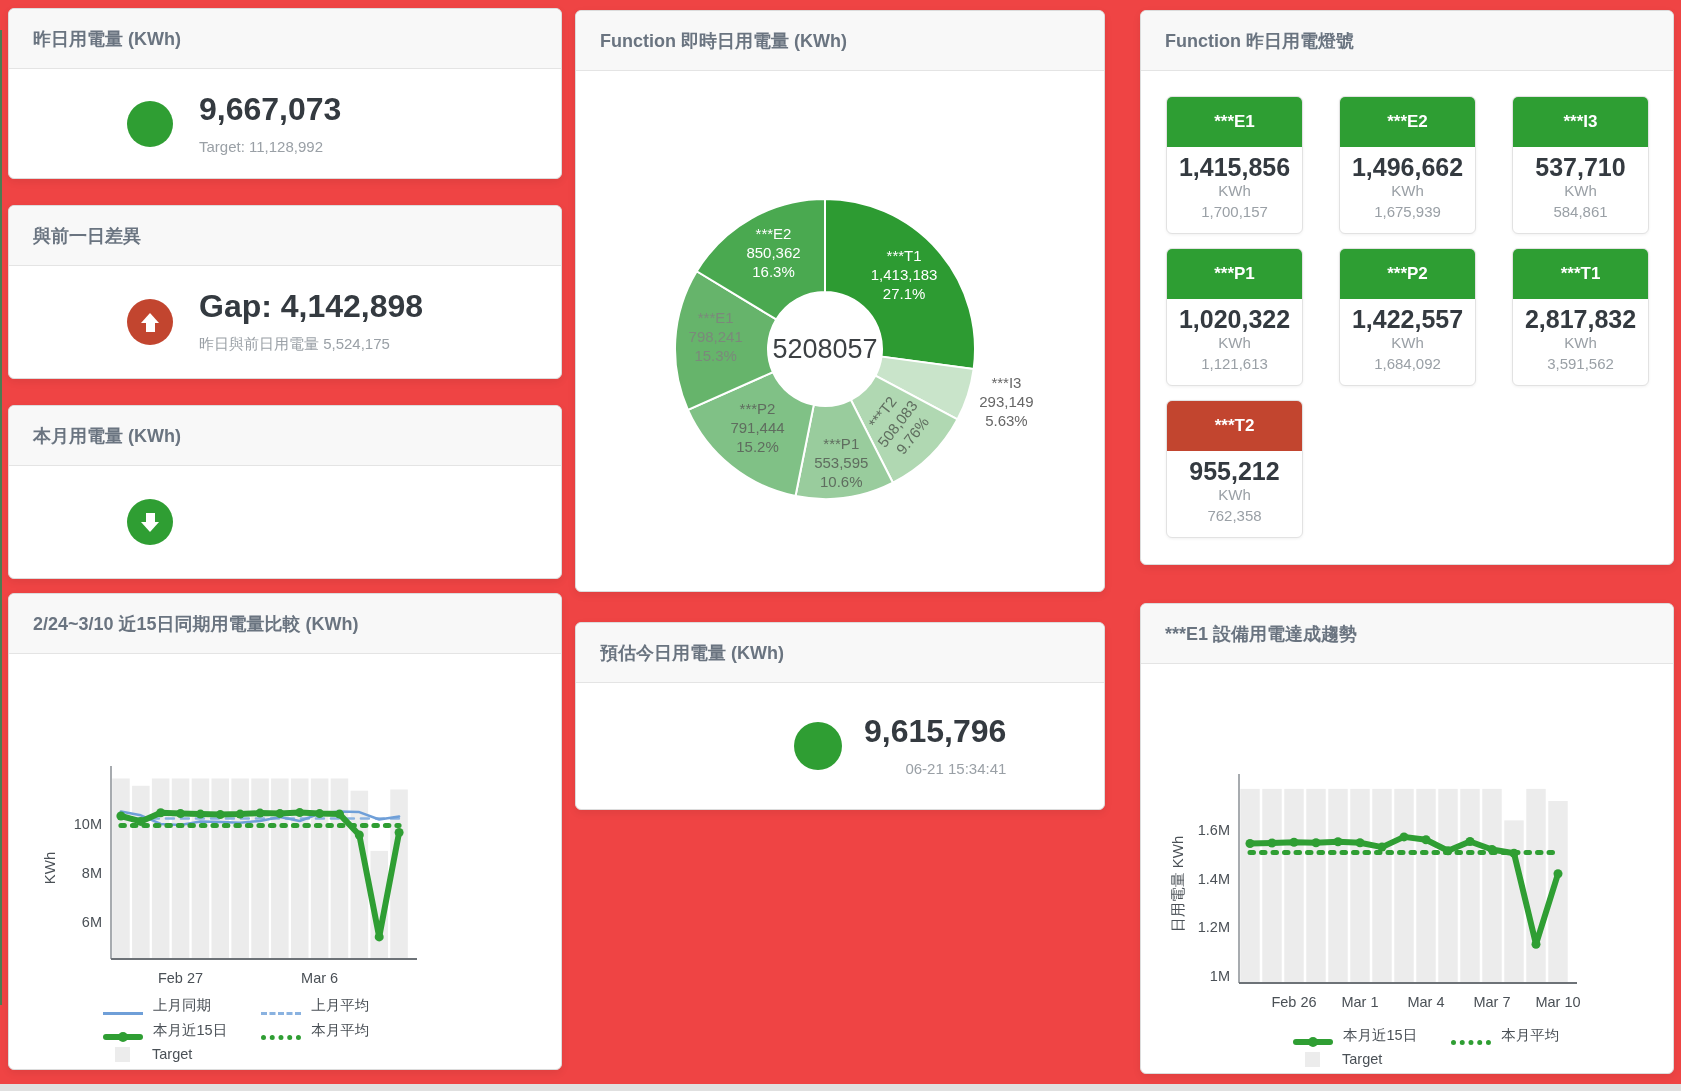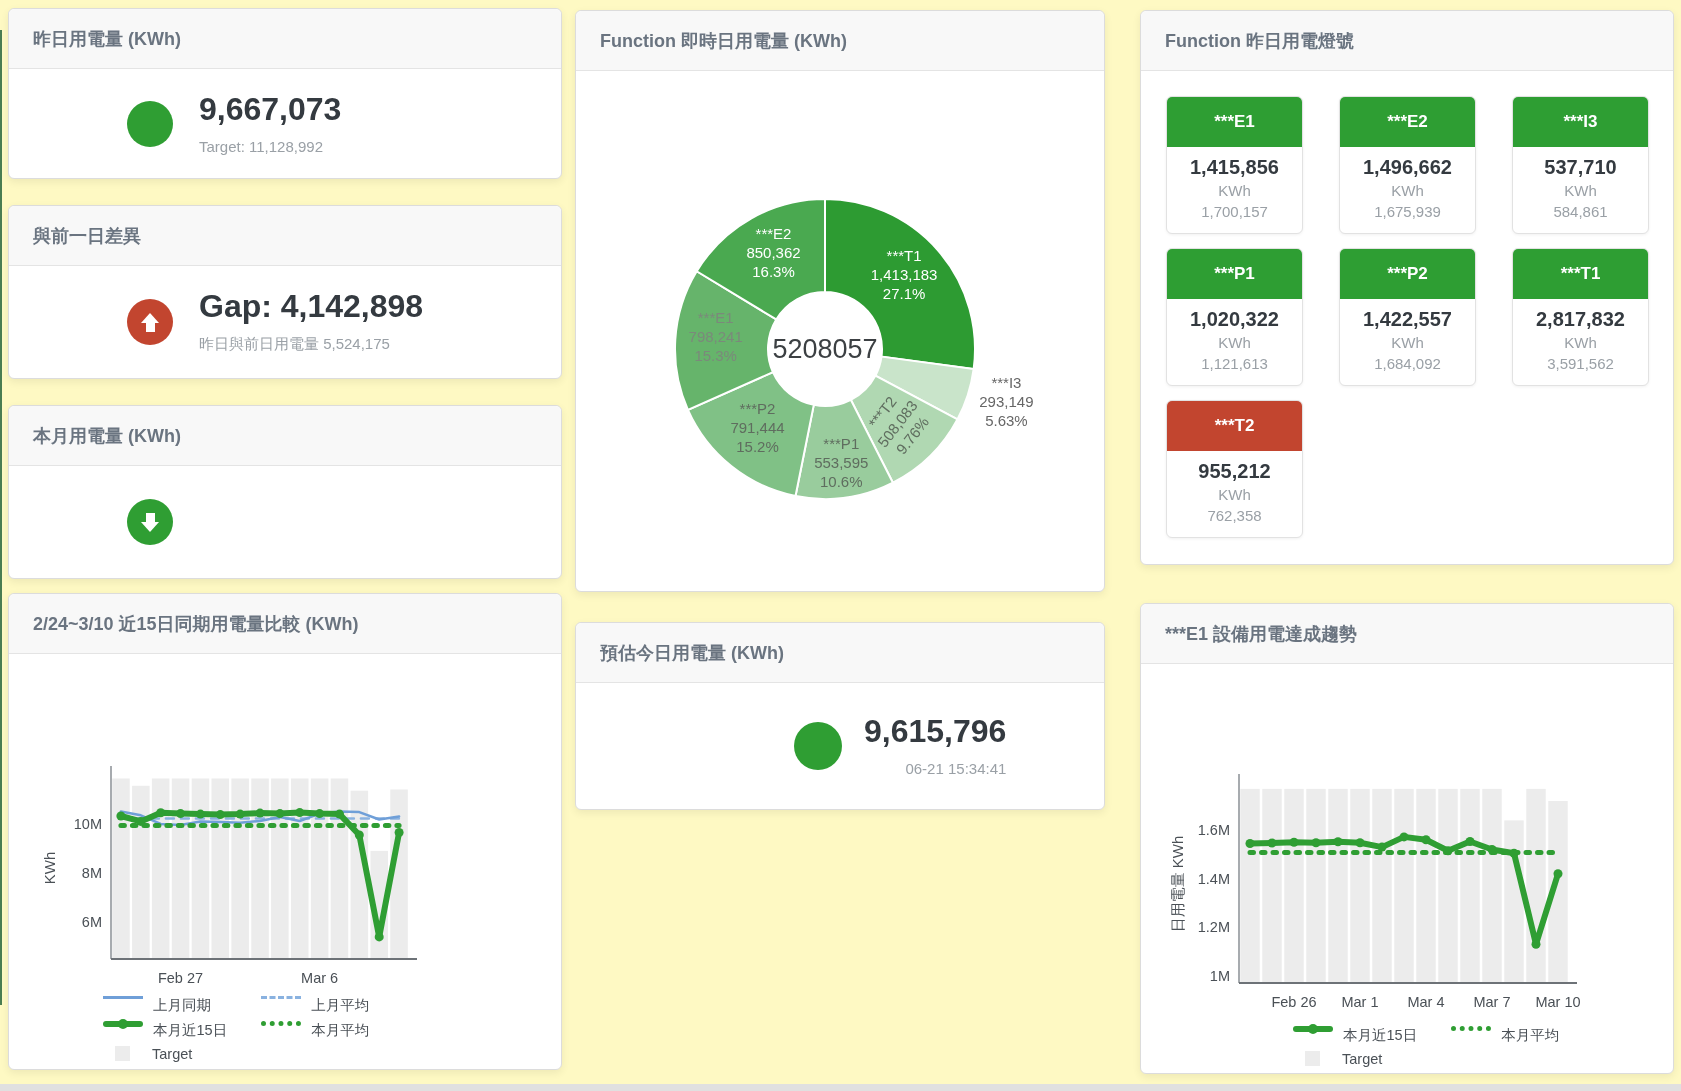--- a/index.html
+++ b/index.html
@@ -1,16 +1,16 @@
 <!DOCTYPE html>
 <html><head>
 <meta charset="utf-8">
 <style>
   html,body{margin:0;padding:0;background:#e9e9e9;font-family:"Liberation Sans",sans-serif;}
-  .dashboard{position:relative;width:1681px;height:1091px;background:#fef9c3;overflow:hidden;}
+  .dashboard{position:relative;width:1681px;height:1091px;background:#ef4444;overflow:hidden;}
   .left-stripe{position:absolute;left:0;top:30px;width:2px;height:975px;background:#4a7d52;}
   .bottom-band{position:absolute;left:0;bottom:0;width:100%;height:7px;background:#e0e0e0;}
   .card{position:absolute;background:#fff;border:1px solid #dcdcdc;border-radius:6px;
         box-shadow:0 3px 8px rgba(0,0,0,0.07);}
   .card-header{height:60px;display:flex;align-items:center;padding:0 24px;background:#f8f8f8;
         border-bottom:1px solid #e4e4e4;border-radius:6px 6px 0 0;box-sizing:border-box;}
   .card-title{color:#6a7480;font-weight:700;font-size:18px;}
   .stat-body{display:flex;align-items:center;height:calc(100% - 60px);padding-left:118px;gap:26px;box-sizing:border-box;}
   .stat-circle{width:46px;height:46px;border-radius:50%;display:flex;align-items:center;justify-content:center;flex:0 0 46px;}
   .stat-circle.green{background:#2f9e33;}
@@ -18,34 +18,34 @@
   .arrow{display:flex;flex-direction:column;align-items:center;}
   .arrow .tri-up{width:0;height:0;border-left:9px solid transparent;border-right:9px solid transparent;border-bottom:10px solid #fff;}
   .arrow .tri-down{width:0;height:0;border-left:9px solid transparent;border-right:9px solid transparent;border-top:10px solid #fff;}
   .arrow .stem{width:9px;height:9px;background:#fff;}
   .stat-value{font-size:32px;font-weight:700;color:#343a40;line-height:32px;}
   .stat-sub{font-size:15px;color:#9aa0a6;margin-top:13px;}
   .estimate-body{display:flex;align-items:center;height:calc(100% - 60px);padding-left:218px;gap:22px;box-sizing:border-box;}
   .estimate-text{text-align:right;}
   .chart-wrap{position:relative;}
   .legend{display:grid;grid-template-columns:max-content max-content;column-gap:34px;row-gap:6px;width:max-content;}
-  .legend-item{display:flex;align-items:flex-start;gap:10px;font-size:14.5px;color:#4a5056;}
+  .legend-item{display:flex;align-items:flex-end;gap:10px;font-size:14.5px;color:#4a5056;}
   .sw{display:inline-block;}
   .sw-blue-line{width:40px;height:3px;background:#6f9fd8;}
   .sw-blue-dash{width:40px;height:0;border-top:3px dashed #8ab2e0;}
   .sw-green-line{width:40px;height:6px;background:#2f9e33;border-radius:3px;position:relative;}
   .sw-green-line i{position:absolute;left:15px;top:-2px;width:10px;height:10px;border-radius:50%;background:#2f9e33;}
   .sw-green-dot{width:40px;height:0;border-top:5px dotted #2f9e33;}
   .sw-gray-square{width:15px;height:15px;background:#ececec;margin:0 12px;}
   .lights-grid{position:absolute;left:25px;top:85px;display:grid;grid-template-columns:repeat(3,137px);
         column-gap:36px;row-gap:14px;}
   .tile{border:1px solid #e2e2e2;border-radius:6px;background:#fff;box-shadow:0 1px 3px rgba(0,0,0,0.06);overflow:hidden;}
   .tile-head{height:50px;display:flex;align-items:center;justify-content:center;color:#fff;font-weight:700;font-size:17px;}
   .tile-body{text-align:center;padding:7px 4px 11px 4px;}
-  .tile-value{font-size:20px;font-weight:700;color:#343a40;line-height:26px;}
+  .tile-value{font-size:25px;font-weight:700;color:#343a40;line-height:26px;}
   .tile-unit{font-size:15px;color:#9aa0a6;line-height:21px;}
   .tile-target{font-size:15px;color:#9aa0a6;line-height:21px;}
   svg text{font-family:"Liberation Sans",sans-serif;}
 </style>
 </head>
 <body>
 
 <div class="dashboard">
   <div class="left-stripe"></div>
 

